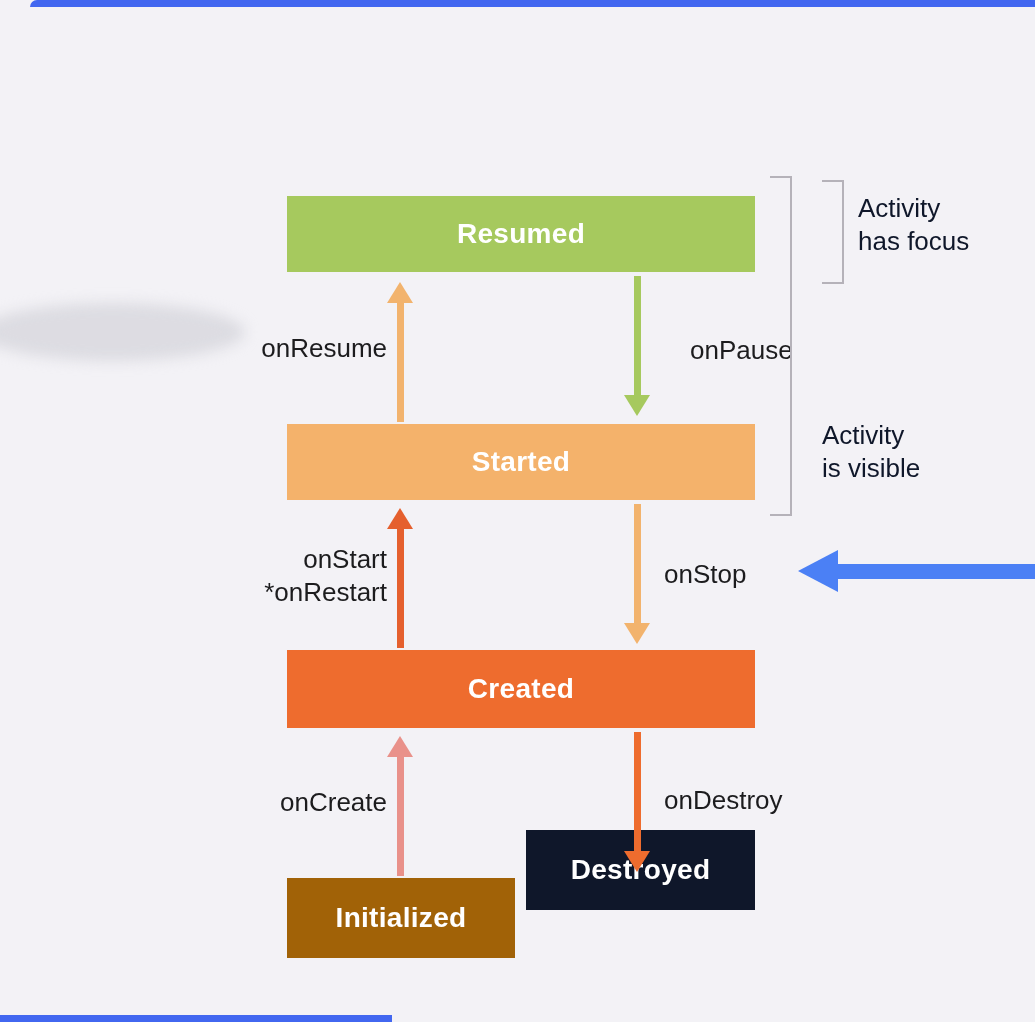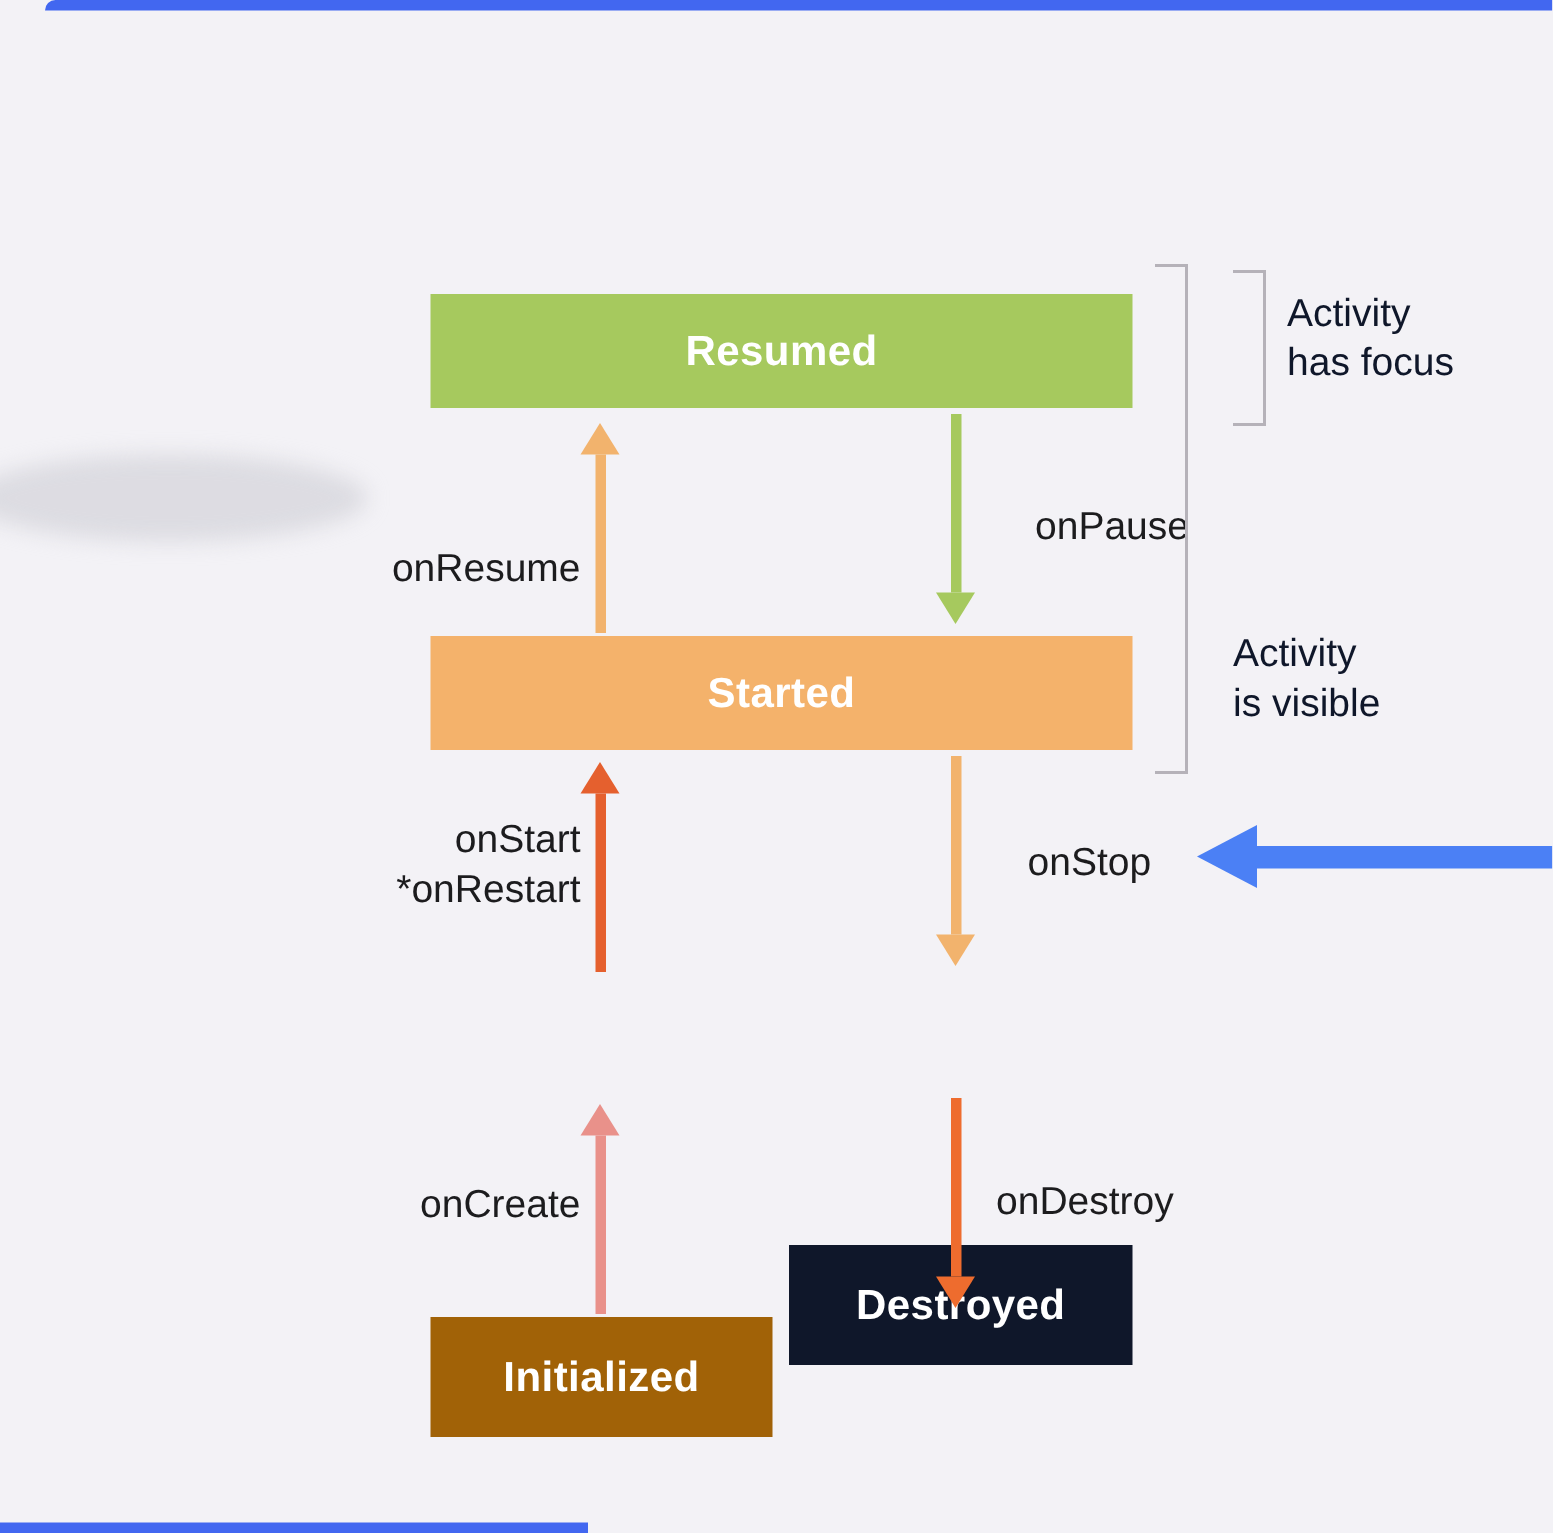--- a/index.html
+++ b/index.html
@@ -112,20 +112,21 @@
   <div id="frame-top" class="frame-strip" style="background-color: rgb(66, 103, 240);"></div>
   <div id="frame-bottom" class="frame-strip" style="background-color: rgb(66, 103, 240);"></div>
 
   <div id="smudge" class="abs"></div>
 
 
   <div class="state-box" style="left: 287px; top: 196px; width: 468px; height: 76px; background-color: rgb(166, 201, 94);">Resumed</div>
 
   <div class="state-box" style="left: 287px; top: 424px; width: 468px; height: 76px; background-color: rgb(244, 178, 107);">Started</div>
 
+  <div class="state-box" style="left: 287px; top: 650px; width: 468px; height: 78px; background-color: rgb(238, 108, 46);">Created</div>
 
   <div class="state-box" style="left: 287px; top: 878px; width: 228px; height: 80px; background-color: #a16207;">Initialized</div>
 
   <div class="state-box" style="left: 526px; top: 830px; width: 229px; height: 80px; background-color: #0f172a;">Destroyed</div>
 
   <div class="arrow" style="left:387px;top:282px;height:140px;">
     <div class="head-up" style="border-bottom-color: rgb(242, 179, 109);"></div>
     <div class="shaft" style="background-color: rgb(242, 179, 109);"></div>
   </div>
 
@@ -147,28 +148,28 @@
   <div class="arrow" style="left:387px;top:736px;height:140px;">
     <div class="head-up" style="border-bottom-color: rgb(233, 145, 138);"></div>
     <div class="shaft" style="background-color: rgb(233, 145, 138);"></div>
   </div>
 
   <div class="arrow" style="left:624px;top:732px;height:140px;">
     <div class="shaft" style="background-color: rgb(238, 108, 46);"></div>
     <div class="head-down" style="border-top-color: rgb(238, 108, 46);"></div>
   </div>
 
-  <div class="t-label right" style="left:195px;top:332px;width:192px;margin-top:30px;">onResume</div>
+  <div class="t-label right" style="left:195px;top:332px;width:192px;">onResume</div>
 
   <div class="t-label" style="left:690px;top:334px;">onPause</div>
 
   <div class="t-label right" style="left:195px;top:543px;width:192px;">onStart
 *onRestart</div>
 
-  <div class="t-label" style="left:664px;top:558px;margin-left:21px;">onStop</div>
+  <div class="t-label" style="left:664px;top:558px;">onStop</div>
 
   <div class="t-label right" style="left:195px;top:786px;width:192px;">onCreate</div>
 
   <div class="t-label" style="left:664px;top:784px;">onDestroy</div>
 
   <div id="bracket-visible" class="bracket" style="border-color: rgb(181, 178, 185);"></div>
   <div id="bracket-focus" class="bracket" style="border-color: rgb(181, 178, 185);"></div>
 
   <div id="ann-focus" class="annotation">Activity
 has focus</div>

